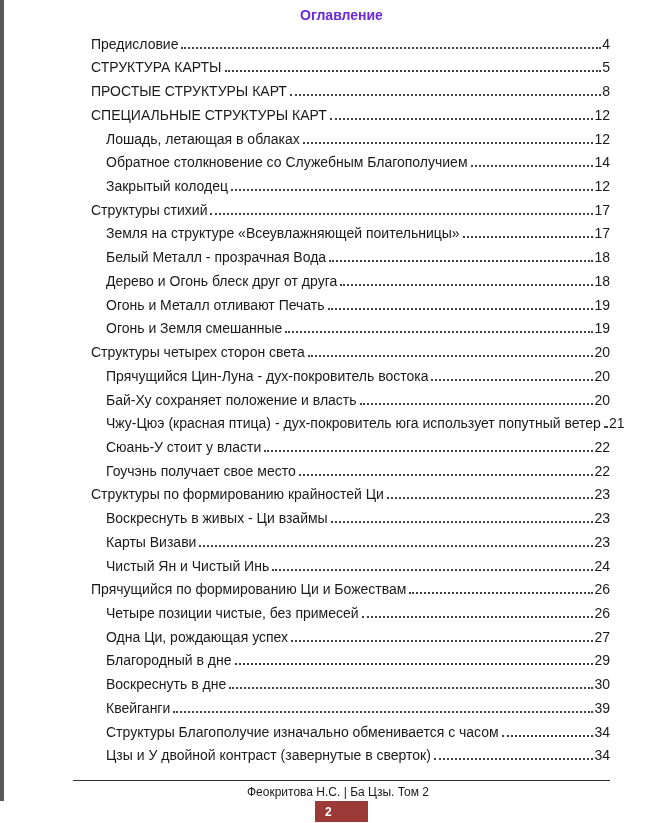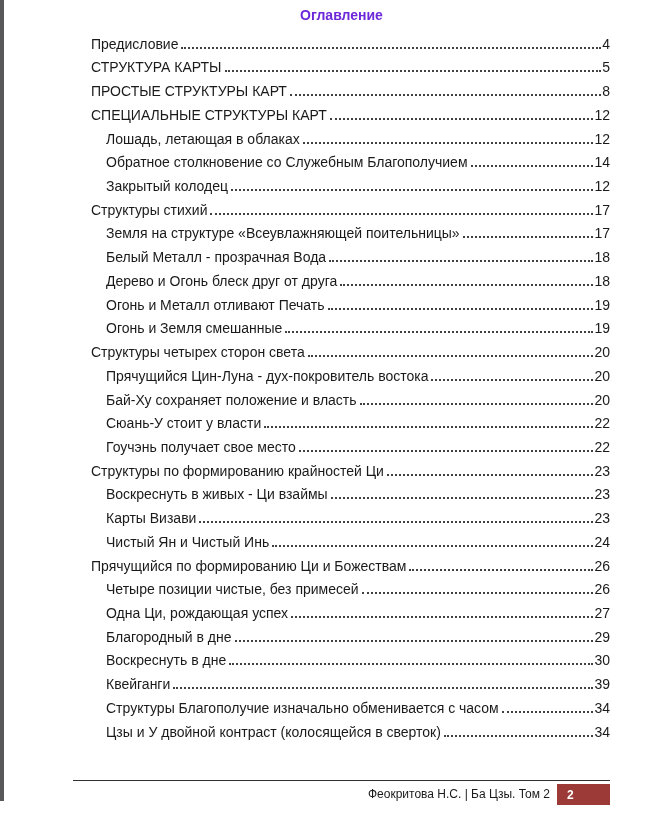--- a/index.html
+++ b/index.html
@@ -59,20 +59,21 @@
   .footer {
     position: absolute;
     left: 73px;
     width: 537px;
     top: 780px;
     border-top: 1.5px solid #303030;
     display: flex;
     justify-content: flex-end;
     align-items: center;
     padding-top: 3px;
+    flex-direction: column;
   }
   .footer-text {
     font-size: 12px;
     line-height: 17px;
     margin-right: 7px;
     color: #1a1a1a;
   }
   .page-badge {
     width: 53px;
     height: 21px;
@@ -183,20 +184,25 @@
     <span class="toc-leader"></span>
     <span class="toc-page">20</span>
   </div>
 
   <div class="toc-row level-2">
     <span class="toc-label">Бай-Ху сохраняет положение и власть</span>
     <span class="toc-leader"></span>
     <span class="toc-page">20</span>
   </div>
 
+  <div class="toc-row level-2">
+    <span class="toc-label">Чжу-Цюэ (красная птица) - дух-покровитель юга использует попутный ветер</span>
+    <span class="toc-leader"></span>
+    <span class="toc-page">21</span>
+  </div>
 
   <div class="toc-row level-2">
     <span class="toc-label">Сюань-У стоит у власти</span>
     <span class="toc-leader"></span>
     <span class="toc-page">22</span>
   </div>
 
   <div class="toc-row level-2">
     <span class="toc-label">Гоучэнь получает свое место</span>
     <span class="toc-leader"></span>
@@ -264,21 +270,21 @@
   </div>
 
 
   <div class="toc-row level-2">
     <span class="toc-label">Структуры Благополучие изначально обменивается с часом</span>
     <span class="toc-leader"></span>
     <span class="toc-page">34</span>
   </div>
 
   <div class="toc-row level-2">
-    <span class="toc-label">Цзы и У двойной контраст (колосящейся в сверток)</span>
+    <span class="toc-label">Цзы и У двойной контраст (завернутые в сверток)</span>
     <span class="toc-leader"></span>
     <span class="toc-page">34</span>
   </div>
 </div>
 </div>
 
 <div class="footer">
   <span class="footer-text">Феокритова Н.С. | Ба Цзы. Том 2</span>
   <span class="page-badge">
     <span>2</span>

